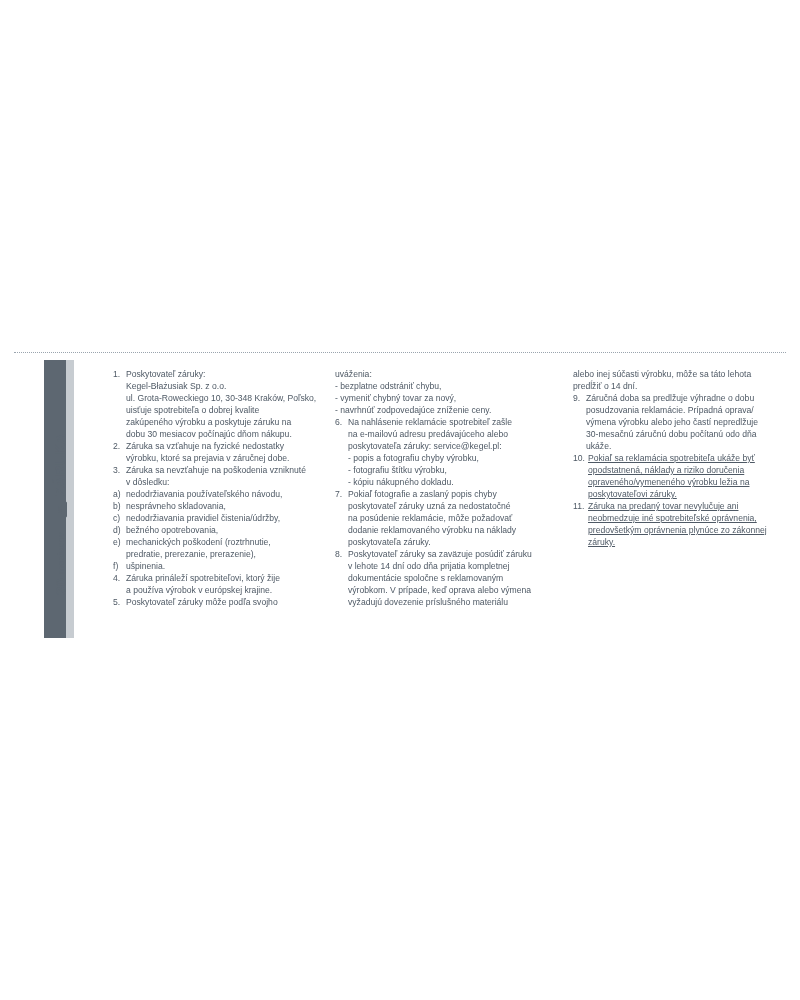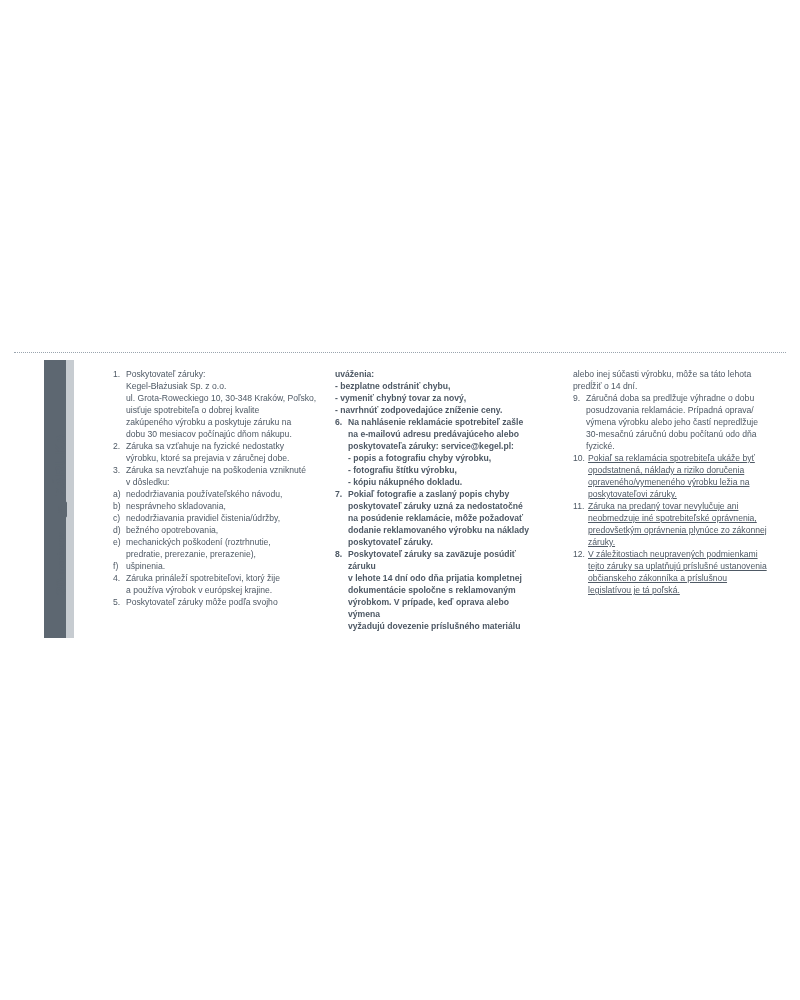--- a/index.html
+++ b/index.html
@@ -112,21 +112,21 @@
     width: 666px;
   }
   .col {
     position: absolute;
     top: 0;
     font-size: 8.6px;
     line-height: 12.0px;
     color: #4e5965;
   }
   #col1 { left: 0px;   width: 205px; }
-  #col2 { left: 222px; width: 205px; font-weight: bold; }
+  #col2 { left: 222px; width: 205px; }
   #col3 { left: 460px; width: 212px; }
 
   .li {
     position: relative;
     padding-left: 13px;
     margin-bottom: 0;
   }
   .li > .mark {
     position: absolute;
     left: 0;
@@ -229,21 +229,21 @@
           <span class="line">- popis a fotografiu chyby výrobku,</span>
           <span class="line">- fotografiu štítku výrobku,</span>
           <span class="line">- kópiu nákupného dokladu.</span>
         </div>
         <div class="li">
           <span class="mark">7.</span>
           <span class="line">Pokiaľ fotografie a zaslaný popis chyby</span>
           <span class="line">poskytovateľ záruky uzná za nedostatočné</span>
           <span class="line">na posúdenie reklamácie, môže požadovať</span>
           <span class="line">dodanie reklamovaného výrobku na náklady</span>
-          <span class="line">poskytovateľ záruky.</span>
+          <span class="line">poskytovateľa záruky.</span>
         </div>
         <div class="li">
           <span class="mark">8.</span>
           <span class="line">Poskytovateľ záruky sa zaväzuje posúdiť záruku</span>
           <span class="line">v lehote 14 dní odo dňa prijatia kompletnej</span>
           <span class="line">dokumentácie spoločne s reklamovaným</span>
           <span class="line">výrobkom. V prípade, keď oprava alebo výmena</span>
           <span class="line">vyžadujú dovezenie príslušného materiálu</span>
         </div>
       </div>
@@ -251,39 +251,32 @@
         <div class="li plain">
           <span class="line">alebo inej súčasti výrobku, môže sa táto lehota</span>
           <span class="line">predĺžiť o 14 dní.</span>
         </div>
         <div class="li">
           <span class="mark">9.</span>
           <span class="line">Záručná doba sa predlžuje výhradne o dobu</span>
           <span class="line">posudzovania reklamácie. Prípadná oprava/</span>
           <span class="line">výmena výrobku alebo jeho častí nepredlžuje</span>
           <span class="line">30-mesačnú záručnú dobu počítanú odo dňa</span>
-          <span class="line">fyzické.</span>
+          <span class="line">ukáže.</span>
         </div>
         <div class="li wide">
           <span class="mark">10.</span>
           <span class="line">Pokiaľ sa reklamácia spotrebiteľa ukáže byť</span>
           <span class="line">opodstatnená, náklady a riziko doručenia</span>
           <span class="line">opraveného/vymeneného výrobku ležia na</span>
           <span class="line">poskytovateľovi záruky.</span>
         </div>
         <div class="li wide">
           <span class="mark">11.</span>
           <span class="line">Záruka na predaný tovar nevylučuje ani</span>
           <span class="line">neobmedzuje iné spotrebiteľské oprávnenia,</span>
           <span class="line">predovšetkým oprávnenia plynúce zo zákonnej</span>
           <span class="line">záruky.</span>
         </div>
-        <div class="li wide">
-          <span class="mark">12.</span>
-          <span class="line">V záležitostiach neupravených podmienkami</span>
-          <span class="line">tejto záruky sa uplatňujú príslušné ustanovenia</span>
-          <span class="line">občianskeho zákonníka a príslušnou</span>
-          <span class="line">legislatívou je tá poľská.</span>
-        </div>
       </div>
   </div>
 
 </div>
 
 </body></html>

